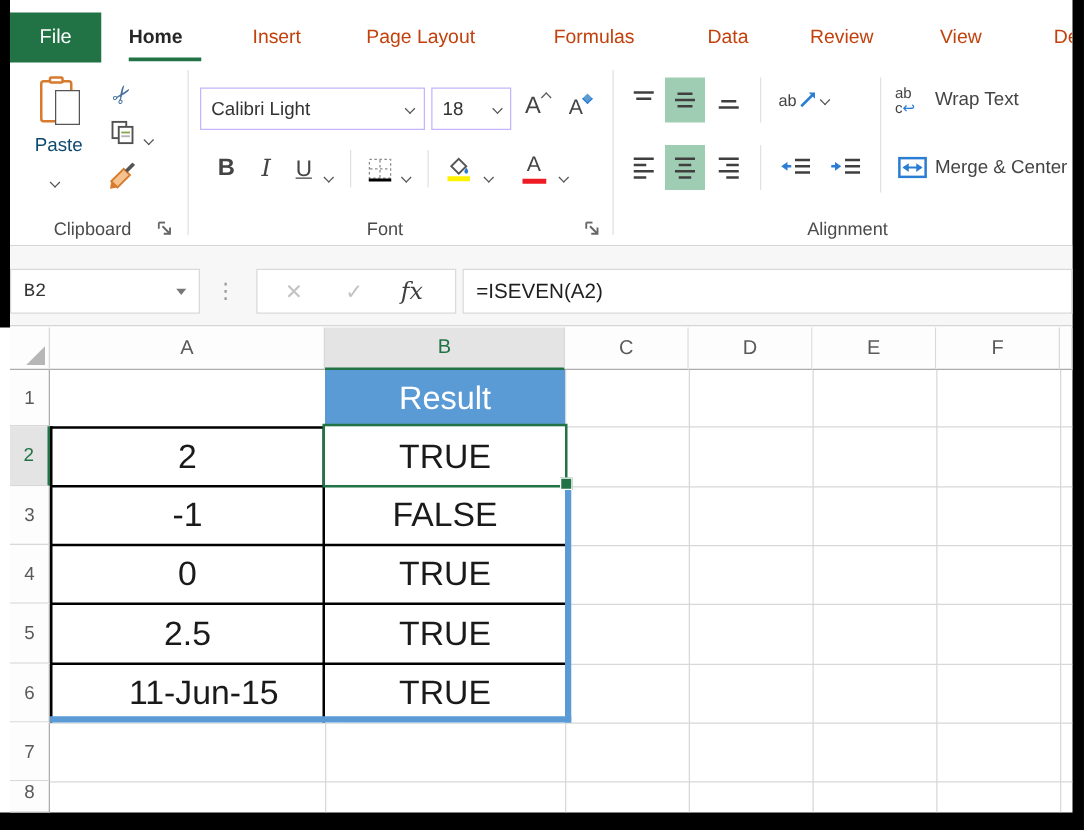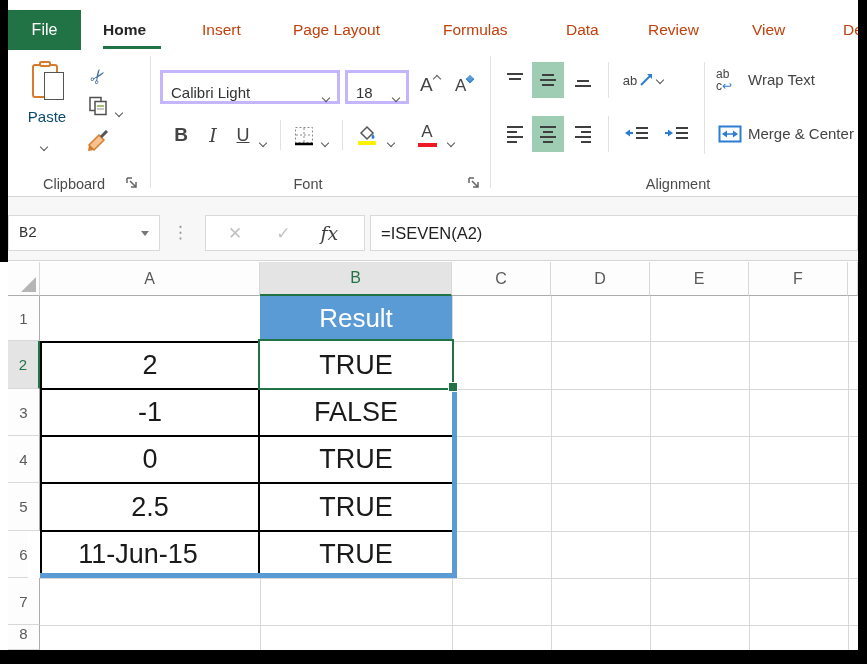--- a/index.html
+++ b/index.html
@@ -11,21 +11,21 @@
   
   .file-tab{left:0;top:10px;width:73px;height:40px;background:#217346;color:#fff;
             font-size:16px;display:flex;align-items:center;justify-content:center;}
   .tab{top:10px;height:40px;line-height:40px;font-size:15.5px;color:#c2410c;}
   .tab.active{color:#217346;font-weight:700;color:#262626;}
   .tab-underline{left:95px;top:46px;width:58px;height:3px;background:#217346;}
   
   .vsep{width:1px;background:#E1E1E1;}
   .grp-label{top:176px;height:16px;font-size:14.5px;color:#4b4b4b;text-align:center;}
   .ribbon-bottom{left:0;top:196px;width:850px;height:1px;background:#D5D5D5;}
-  .combo{background:#fff;border:3px solid #c4b5fd;display:flex;align-items:flex-end;
+  .combo{background:#fff;border:1px solid #c4b5fd;display:flex;align-items:center;
          font-size:15px;color:#333;}
   .combo .txt{padding-left:8px;flex:1;white-space:nowrap;overflow:hidden;}
   .chev{display:inline-block;width:6px;height:6px;border-right:1.5px solid #555;
         border-bottom:1.5px solid #555;transform:rotate(45deg);}
   .chev.up{transform:rotate(-135deg);}
   .chev.blue{border-color:#2B7CD3;}
   .rbtn{display:flex;align-items:center;justify-content:center;}
   .selgreen{background:#9FCDB3;}
   .launcher{width:12px;height:12px;}
   
@@ -310,21 +310,21 @@
 
     <div class="abs cell hdr" style="left:252px;top:296px;width:192px;height:45px;">Result</div>
     <div class="abs cell" style="left:32px;top:341px;width:220px;height:48px;">2</div>
     <div class="abs cell" style="left:252px;top:341px;width:192px;height:48px;">TRUE</div>
     <div class="abs cell" style="left:32px;top:389px;width:220px;height:47px;">-1</div>
     <div class="abs cell" style="left:252px;top:389px;width:192px;height:47px;">FALSE</div>
     <div class="abs cell" style="left:32px;top:436px;width:220px;height:47px;">0</div>
     <div class="abs cell" style="left:252px;top:436px;width:192px;height:47px;">TRUE</div>
     <div class="abs cell" style="left:32px;top:483px;width:220px;height:48px;">2.5</div>
     <div class="abs cell" style="left:252px;top:483px;width:192px;height:48px;">TRUE</div>
-    <div class="abs cell" style="left:20px;top:531px;width:220px;height:47px;">11-Jun-15</div>
+    <div class="abs cell" style="left:45px;top:531px;width:220px;height:47px;">11-Jun-15</div>
     <div class="abs cell" style="left:252px;top:531px;width:192px;height:47px;">TRUE</div>
 
     <div class="abs blk" style="left:32px;top:341px;width:2px;height:237px;"></div>
     <div class="abs blk" style="left:32px;top:341px;width:220px;height:2px;"></div>
     <div class="abs blk" style="left:250px;top:341px;width:2px;height:237px;"></div>
     <div class="abs blk" style="left:32px;top:388px;width:220px;height:2px;"></div>
     <div class="abs blk" style="left:32px;top:435px;width:412px;height:2px;"></div>
     <div class="abs blk" style="left:32px;top:482px;width:412px;height:2px;"></div>
     <div class="abs blk" style="left:32px;top:530px;width:412px;height:2px;"></div>
 

